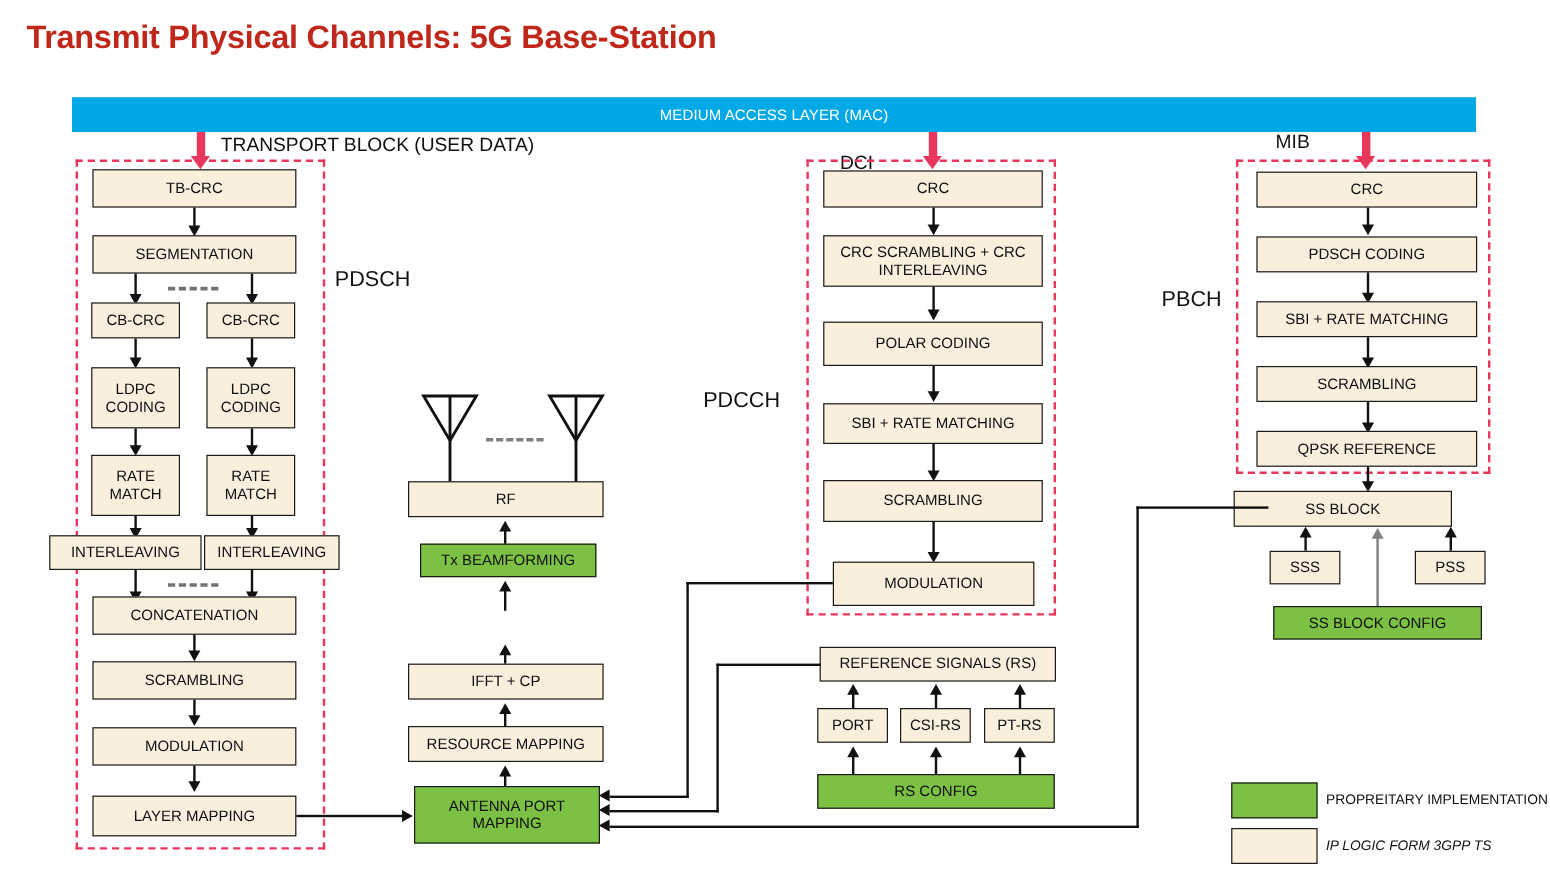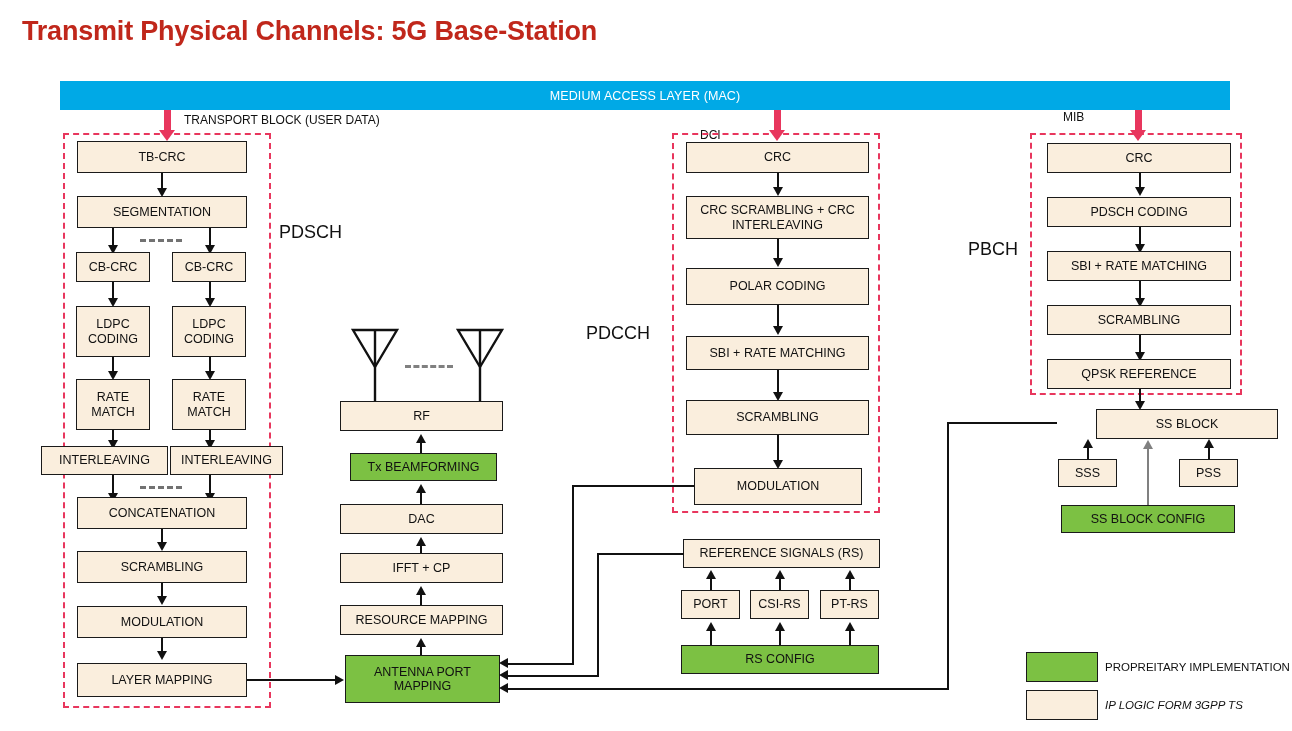--- a/index.html
+++ b/index.html
@@ -35,21 +35,21 @@
   
   .grp {
     position:absolute; border:2.2px dashed #e8365d; background:transparent;
   }
 
   
   .chlbl {
     position:absolute; font-size:18px; color:#111; white-space:nowrap;
   }
   .toplbl {
-    position:absolute; font-size:12px; color:#111; white-space:nowrap;
+    position:absolute; font-size:16px; color:#111; white-space:nowrap;
   }
 
   
   .ln { position:absolute; background:#111; }
   .ln.v { width:2.2px; }
   .ln.h { height:2.2px; }
   .ln.gray { background:#808080; }
 
   
   .ar { position:absolute; width:0; height:0; }
@@ -185,21 +185,20 @@
   <div class="eldash gray2" style="left:405px; top:365px; width:48px;"></div>
 
   <div class="bx ip" style="left:340px; top:401px; width:163px; height:30px;">RF</div>
   <div class="ln v" style="left:420px; top:441px; height:20px;"></div>
   <div class="ar up" style="left:415.5px; top:434px;"></div>
 
   <div class="bx prop" style="left:350px; top:453px; width:147px; height:28px;">Tx BEAMFORMING</div>
   <div class="ln v" style="left:420px; top:491px; height:18px;"></div>
   <div class="ar up" style="left:415.5px; top:484px;"></div>
 
-  <div class="bx ip" style="left:340px; top:504px; width:163px; height:30px;">DAC</div>
   <div class="ln v" style="left:420px; top:544px; height:16px;"></div>
   <div class="ar up" style="left:415.5px; top:537px;"></div>
 
   <div class="bx ip" style="left:340px; top:553px; width:163px; height:30px;">IFFT + CP</div>
   <div class="ln v" style="left:420px; top:593px; height:16px;"></div>
   <div class="ar up" style="left:415.5px; top:586px;"></div>
 
   <div class="bx ip" style="left:340px; top:605px; width:163px; height:30px;">RESOURCE MAPPING</div>
   <div class="ln v" style="left:420px; top:645px; height:14px;"></div>
   <div class="ar up" style="left:415.5px; top:638px;"></div>
@@ -273,21 +272,21 @@
   <div class="ar down" style="left:1134.5px; top:298px;"></div>
 
   <div class="bx ip" style="left:1047px; top:305px; width:184px; height:30px;">SCRAMBLING</div>
   <div class="ln v" style="left:1139px; top:335px; height:21px;"></div>
   <div class="ar down" style="left:1134.5px; top:352px;"></div>
 
   <div class="bx ip" style="left:1047px; top:359px; width:184px; height:30px;">QPSK REFERENCE</div>
   <div class="ln v" style="left:1139px; top:389px; height:15px;"></div>
   <div class="ar down" style="left:1134.5px; top:401px;"></div>
 
-  <div class="bx ip" style="left:1096px; top:409px; width:182px; height:30px;">SS BLOCK</div>
+  <div class="bx ip" style="left:1028px; top:409px; width:182px; height:30px;">SS BLOCK</div>
 
   <div class="ln v" style="left:1087px; top:447px; height:12px;"></div>
   <div class="ar up" style="left:1082.5px; top:439px;"></div>
   <div class="ln v" style="left:1208px; top:447px; height:12px;"></div>
   <div class="ar up" style="left:1203.5px; top:439px;"></div>
 
   <div class="bx ip" style="left:1058px; top:459px; width:59px; height:28px;">SSS</div>
   <div class="bx ip" style="left:1179px; top:459px; width:59px; height:28px;">PSS</div>
 
   <div class="ln v gray" style="left:1147px; top:448px; height:60px;"></div>

